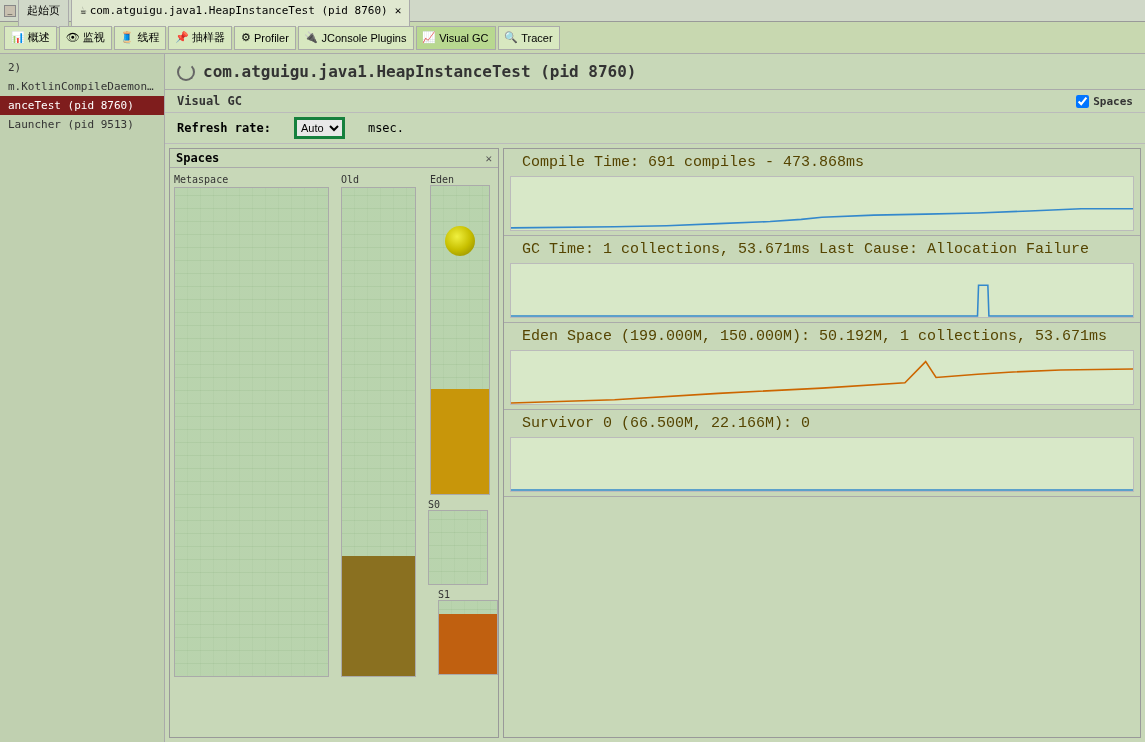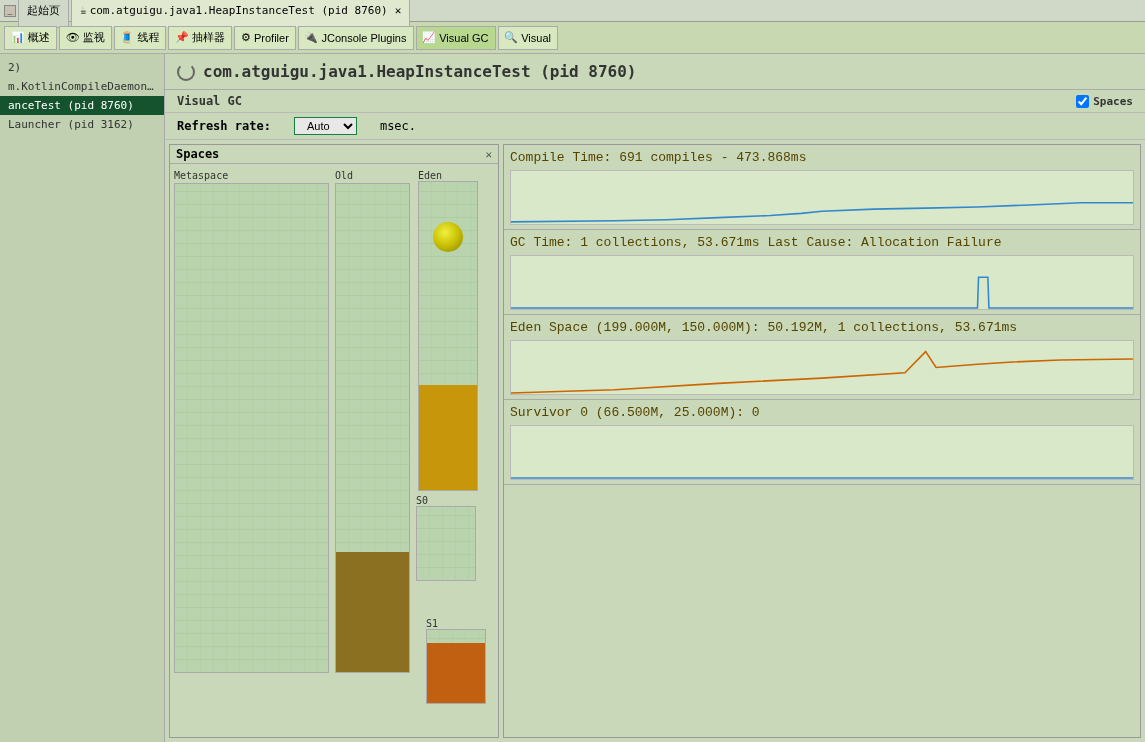--- a/index.html
+++ b/index.html
@@ -43,21 +43,21 @@
     .sidebar-item {
       padding: 3px 8px;
       font-size: 11px;
       cursor: pointer;
       color: #333;
       white-space: nowrap;
       overflow: hidden;
       text-overflow: ellipsis;
     }
     .sidebar-item.active {
-      background: #14532d;
+      background: #7f1d1d;
       color: #fff;
     }
 
     
     .content {
       flex: 1;
       background: #c8d8b8;
       display: flex;
       flex-direction: column;
       overflow: hidden;
@@ -106,23 +106,23 @@
     .refresh-rate-bar {
       padding: 4px 12px;
       display: flex;
       align-items: center;
       gap: 23px;
       font-size: 12px;
       border-bottom: 1px solid #bbb;
     }
     .refresh-select {
       font-size: 11px;
-      padding: 1px 8px;
+      padding: 1px 0;
       background: #e8e8e8;
-      border: 1px solid #15803d;
+      border: 3px solid #15803d;
     }
 
     
     .panels-row {
       display: flex;
       flex: 1;
       overflow: hidden;
     }
 
     
@@ -255,24 +255,25 @@
       font-weight: bold;
       padding: 2px 6px;
       border-bottom: 1px solid #aaa;
     }
 
     .graph-item {
       border-bottom: 1px solid #aaa;
       padding: 2px 0;
     }
     .graph-label {
-      font-size: 13px;
+      font-size: 15px;
       color: #554400;
       padding: 3px 6px;
       font-family: 'Courier New', monospace;
+      margin-left: 12px;
     }
     .graph-chart {
       height: 55px;
       background: #d8e8c8;
       margin: 2px 6px;
       border: 1px solid #bbb;
       position: relative;
       overflow: hidden;
     }
 
@@ -347,38 +348,38 @@
   <button class="toolbar-btn">
     <span>🔌</span>
     <span>JConsole Plugins</span>
   </button>
   <button class="toolbar-btn" style="background:#b8d890;">
     <span>📈</span>
     <span>Visual GC</span>
   </button>
   <button class="toolbar-btn">
     <span>🔍</span>
-    <span>Visual</span>
+    <span>Tracer</span>
   </button>
 </div>
 
 <div class="main-area">
 
   <div class="sidebar">
     <div class="sidebar-item">
       <span>2)</span>
     </div>
     <div class="sidebar-item">
       <span>m.KotlinCompileDaemon (p</span>
     </div>
     <div class="sidebar-item active">
       <span>anceTest (pid 8760)</span>
     </div>
     <div class="sidebar-item">
-      <span>Launcher (pid 3162)</span>
+      <span>Launcher (pid 9513)</span>
     </div>
   </div>
 
   <div class="content">
 
     <div class="process-title">
       <span class="refresh-icon"></span>
       <span>com.atguigu.java1.HeapInstanceTest (pid 8760)</span>
     </div>
 
@@ -402,21 +403,21 @@
     </div>
 
     <div class="panels-row">
 
       <div class="spaces-panel">
         <div class="panel-title">
           <span>Spaces</span>
           <span class="panel-close">✕</span>
         </div>
 
-        <div style="display:flex; flex:1; padding:6px 4px 4px 4px; gap:6px; align-items:flex-start; justify-content:flex-start; overflow:hidden;">
+        <div style="display:flex; flex:1; padding:6px 4px 4px 4px; gap:12px; align-items:flex-start; justify-content:flex-start; overflow:hidden;">
 
           <div class="space-column">
             <div class="space-label" style="font-size:10px;color:#333;">Metaspace</div>
             <div class="metaspace-box"></div>
           </div>
 
           <div class="space-column">
             <div class="space-label" style="font-size:10px;color:#333;">Old</div>
             <div class="old-box">
               <div class="old-fill"></div>
@@ -431,21 +432,21 @@
                 <div class="cursor-ball"></div>
                 <div class="eden-fill"></div>
               </div>
             </div>
 
             <div style="display:flex;flex-direction:column;align-items:flex-start; width:80px;">
               <div class="space-label" style="font-size:10px;color:#333;">S0</div>
               <div class="s0-box"></div>
             </div>
 
-            <div style="display:flex;flex-direction:column;align-items:flex-start; width:60px;margin-top:33px;">
+            <div style="display:flex;flex-direction:column;align-items:flex-start; width:60px;">
               <div class="space-label" style="font-size:10px;color:#333;">S1</div>
               <div class="s1-box">
                 <div class="s1-fill"></div>
               </div>
             </div>
           </div>
 
         </div>
       </div>
 
@@ -473,21 +474,21 @@
         <div class="graph-item">
           <div class="graph-label">Eden Space (199.000M, 150.000M): 50.192M, 1 collections, 53.671ms</div>
           <div class="graph-chart">
             <svg width="100%" height="100%" viewBox="0 0 600 50" preserveAspectRatio="none">
               <polyline points="0,49 100,46 200,40 300,35 380,30 400,10 410,25 450,22 480,20 530,18 600,17" fill="none" stroke="#cc6600" stroke-width="1.5"></polyline>
             </svg>
           </div>
         </div>
 
         <div class="graph-item">
-          <div class="graph-label">Survivor 0 (66.500M, 25.000M): 0</div>
+          <div class="graph-label">Survivor 0 (66.500M, 22.166M): 0</div>
           <div class="graph-chart">
             <svg width="100%" height="100%" viewBox="0 0 600 50" preserveAspectRatio="none">
               <polyline points="0,49 600,49" fill="none" stroke="#3388cc" stroke-width="1.5"></polyline>
             </svg>
           </div>
         </div>
 
 
 
       </div>

